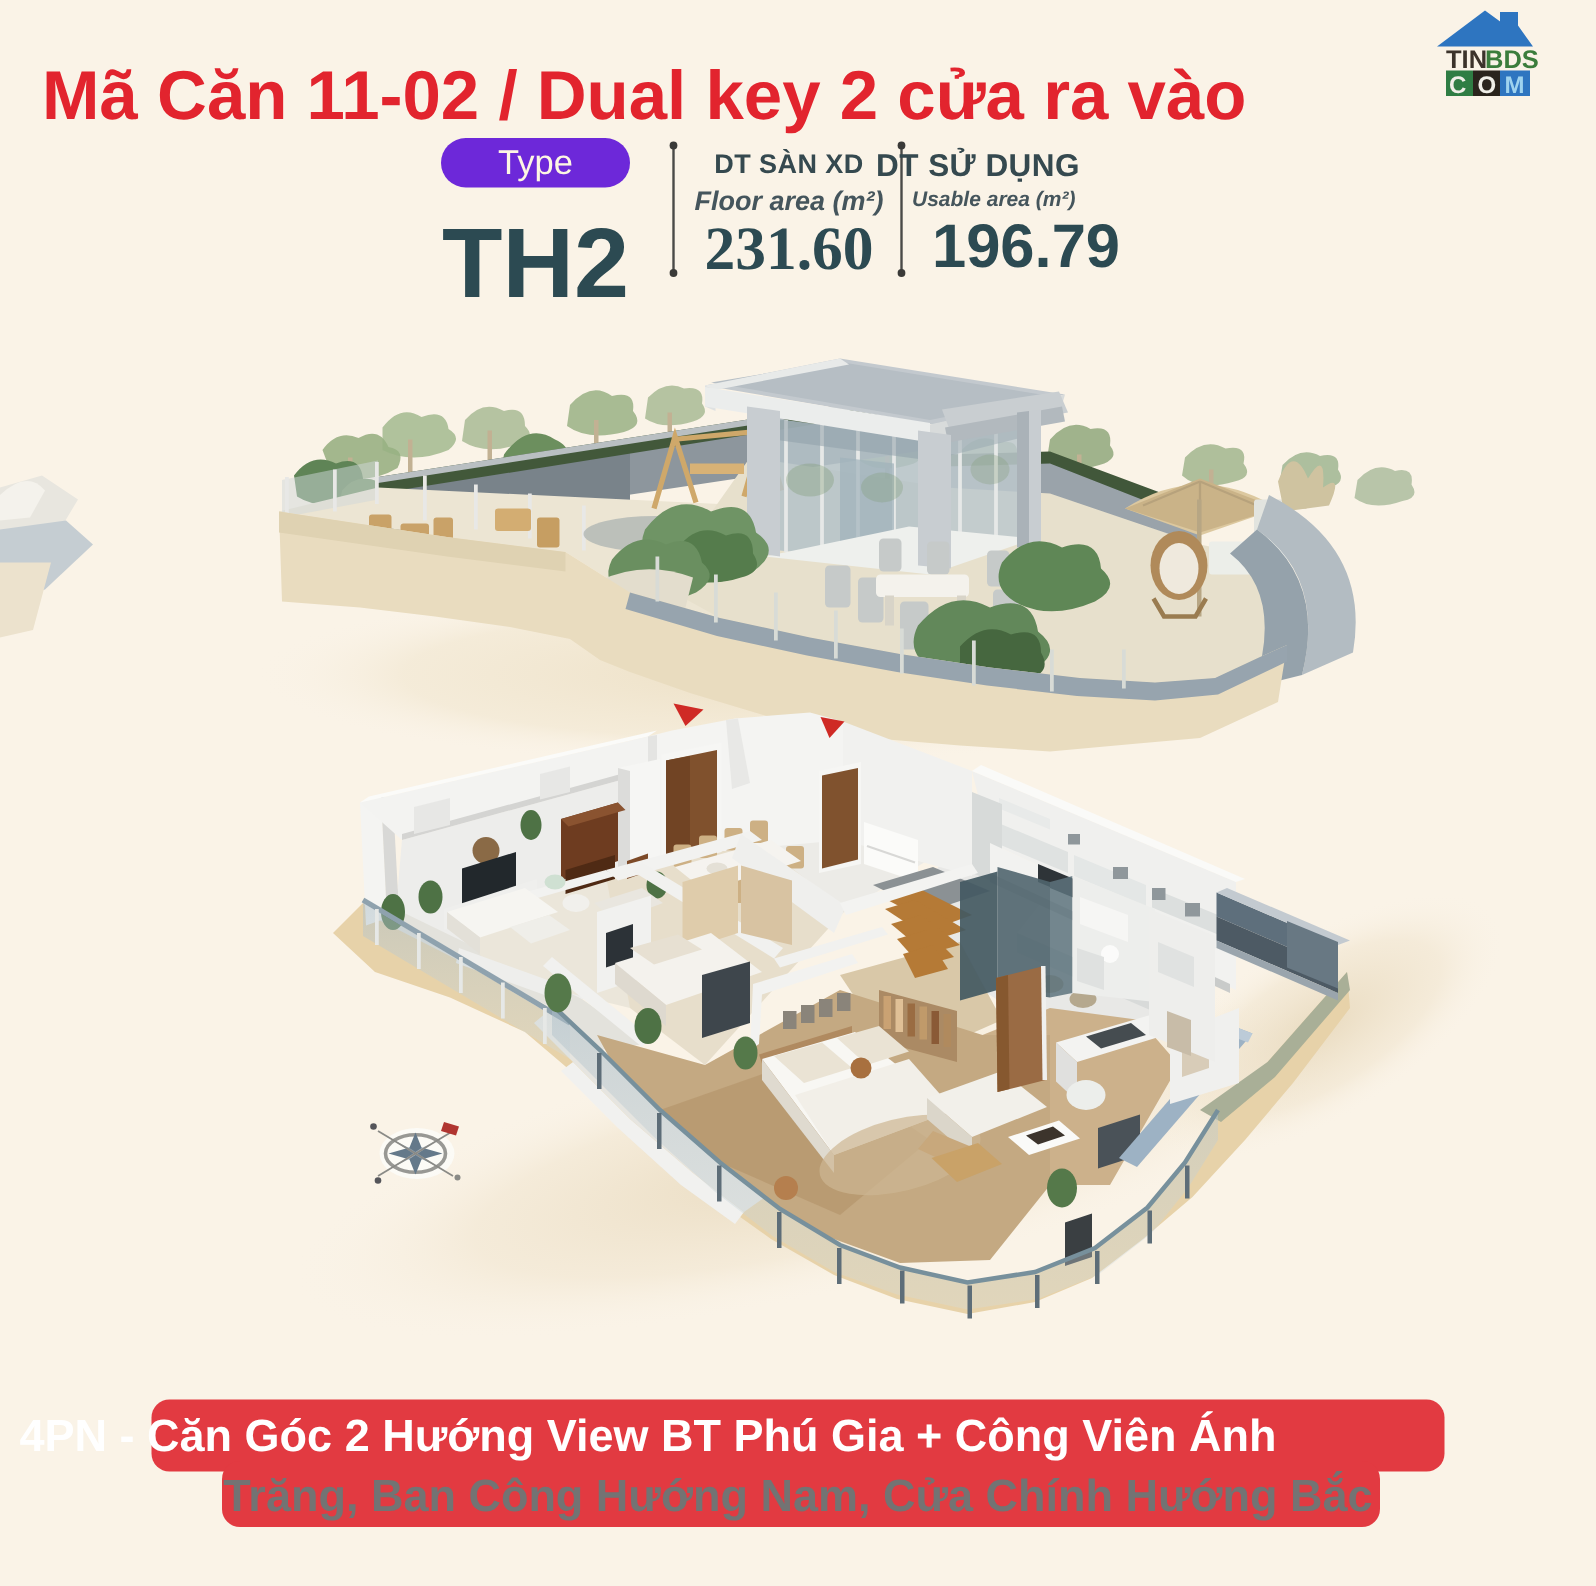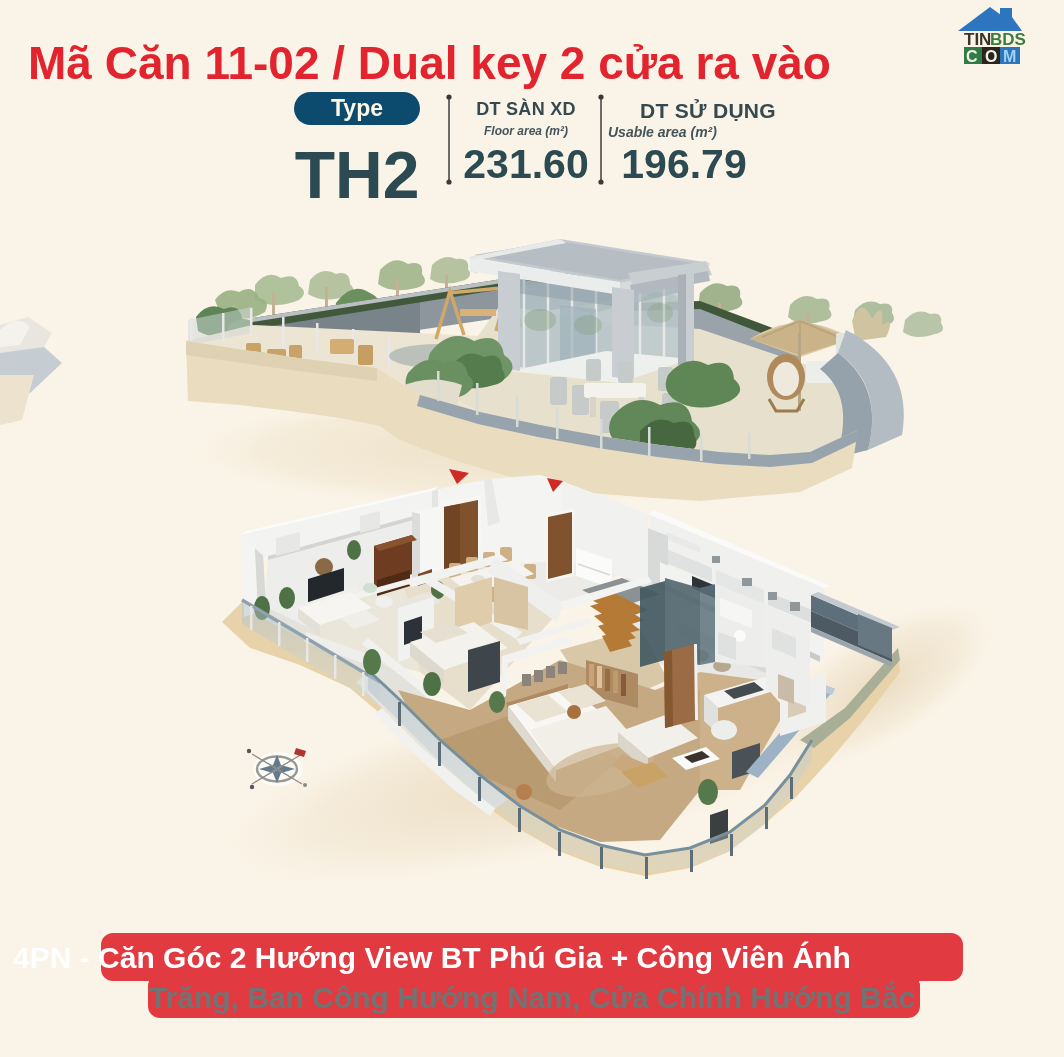--- a/index.html
+++ b/index.html
@@ -22,43 +22,43 @@
 
   <rect x="8" y="44" width="18" height="17" fill="#2f7d44"></rect>
   <rect x="26" y="44" width="18" height="17" fill="#2a241d"></rect>
   <rect x="44" y="44" width="20" height="17" fill="#2e75c0"></rect>
   <text x="10" y="59" font-size="16" font-weight="bold" fill="#f0efe8" font-family="Liberation Sans">C</text>
   <text x="29" y="59" font-size="16" font-weight="bold" fill="#f0efe8" font-family="Liberation Sans">O</text>
   <text x="47" y="59" font-size="16" font-weight="bold" fill="#9fd3ef" font-family="Liberation Sans">M</text>
 </svg>
 </div>
 
-<div class="abs" style="left:294px;top:92px;width:126px;height:33px;background:#0c4a6e;border-radius:17px;text-align:center;line-height:33px;color:#fdf6e3;font-size:23px;font-weight:bold;">Type</div>
+<div class="abs" style="left:294px;top:92px;width:126px;height:33px;background:#6d28d9;border-radius:17px;text-align:center;line-height:33px;color:#fdf6e3;font-size:23px;font-weight:normal;">Type</div>
 
 <div class="abs" style="left:294px;top:120px;width:126px;text-align:center;color:#2c4a52;font-size:66px;font-weight:bold;margin-top:17px;">TH2</div>
 
 <svg class="abs" style="left:440px;top:92px;" width="18" height="95">
     <line x1="9" y1="6" x2="9" y2="89" stroke="#4a4a48" stroke-width="1.6"></line>
     <circle cx="9" cy="5" r="2.6" fill="#3a3a38"></circle>
     <circle cx="9" cy="90" r="2.6" fill="#3a3a38"></circle>
   </svg>
 
 <div class="abs" style="left:450px;top:99px;width:152px;text-align:center;color:#35494f;font-size:18px;font-weight:bold;letter-spacing:0.3px;">DT SÀN XD</div>
 
-<div class="abs" style="left:450px;top:124px;width:152px;text-align:center;color:#45555c;font-size:12px;font-style:italic;font-weight:bold;">Floor area (m²)</div>
-
-<div class="abs" style="left:450px;top:141px;width:152px;text-align:center;color:#2c4a52;font-size:41px;font-weight:bold;">231.60</div>
+<div class="abs" style="left:450px;top:124px;width:152px;text-align:center;color:#45555c;font-size:18px;font-style:italic;font-weight:bold;">Floor area (m²)</div>
+
+<div class="abs" style="left:450px;top:141px;width:152px;text-align:center;color:#2c4a52;font-size:41px;font-weight:bold;font-family:Liberation Serif, serif;">231.60</div>
 
 <svg class="abs" style="left:592px;top:92px;" width="18" height="95">
     <line x1="9" y1="6" x2="9" y2="89" stroke="#4a4a48" stroke-width="1.6"></line>
     <circle cx="9" cy="5" r="2.6" fill="#3a3a38"></circle>
     <circle cx="9" cy="90" r="2.6" fill="#3a3a38"></circle>
   </svg>
 
-<div class="abs" style="left:632px;top:99px;width:152px;text-align:center;color:#35494f;font-size:21px;font-weight:bold;letter-spacing:0.3px;">DT SỬ DỤNG</div>
+<div class="abs" style="left:576px;top:99px;width:152px;text-align:center;color:#35494f;font-size:21px;font-weight:bold;letter-spacing:0.3px;">DT SỬ DỤNG</div>
 
 <div class="abs" style="left:608px;top:124px;width:152px;color:#45555c;font-size:14px;font-style:italic;font-weight:bold;">Usable area (m²)</div>
 
 <div class="abs" style="left:608px;top:141px;width:152px;text-align:center;color:#2c4a52;font-size:41px;font-weight:bold;">196.79</div>
 
 <svg class="abs" style="left:0;top:225px;" width="1064" height="280" viewBox="0 0 1064 280" id="terrace">
 <defs>
 <radialGradient id="shadowg" cx="50%" cy="50%" r="50%">
  <stop offset="0%" stop-color="#ecdfc4" stop-opacity="0.9"></stop>
  <stop offset="70%" stop-color="#f0e5cd" stop-opacity="0.55"></stop>

